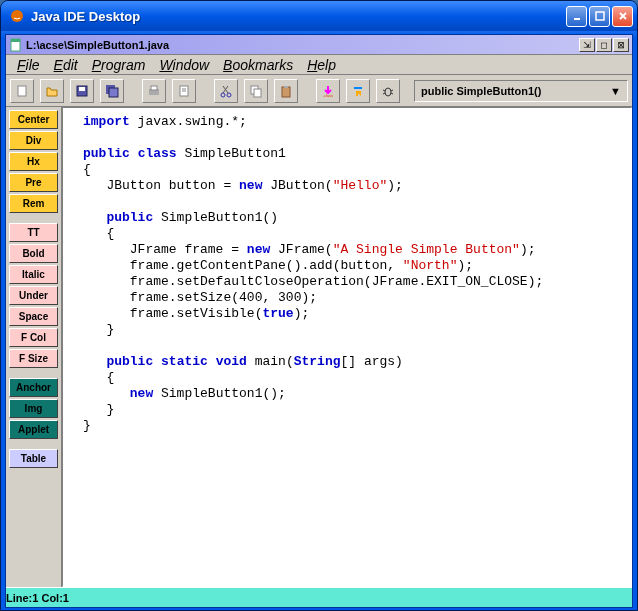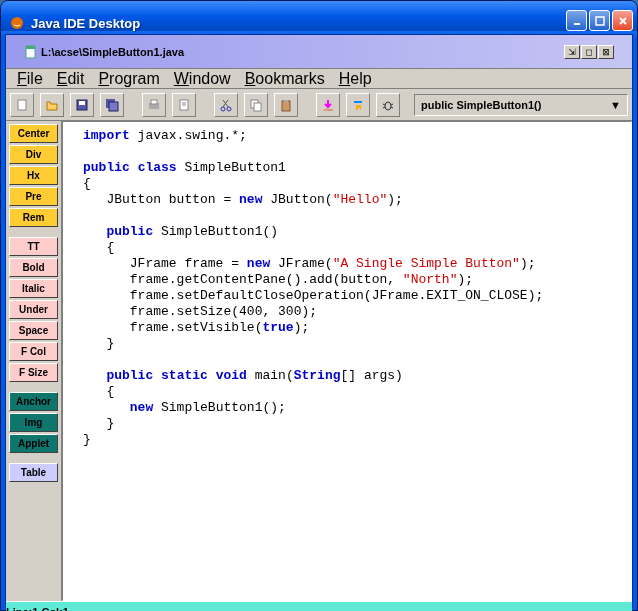--- a/index.html
+++ b/index.html
@@ -1,37 +1,37 @@
 <!DOCTYPE html>
 <html><head>
 <meta charset="utf-8">
 <style>
 * { margin: 0; padding: 0; box-sizing: border-box; }
 body { font-family: Tahoma, Arial, sans-serif; font-size: 11px; background: #3a6ea5; width: 638px; height: 611px; overflow: hidden; }
 
 .outer-window { width: 638px; height: 611px; background: linear-gradient(to bottom, #0058e6 0%, #3d8bfd 3%, #0058e6 6%, #0058e6 100%); border: 1px solid #001a55; border-radius: 8px 8px 0 0; }
 
-.titlebar { height: 30px; display: flex; align-items: flex-end; padding: 0 4px; background: linear-gradient(to bottom, #3d8bfd 0%, #0058e6 50%, #0047c0 100%); border-radius: 7px 7px 0 0; }
+.titlebar { height: 30px; display: flex; align-items: center; padding: 0 4px; background: linear-gradient(to bottom, #3d8bfd 0%, #0058e6 50%, #0047c0 100%); border-radius: 7px 7px 0 0; }
 .titlebar-icon { width: 16px; height: 16px; margin: 0 4px; }
 .titlebar-title { color: #fff; font-weight: bold; font-size: 13px; flex: 1; padding-left: 2px; text-shadow: 1px 1px 1px rgba(0,0,0,0.4); }
 .titlebar-btns { display: flex; gap: 2px; }
 .titlebar-btn { width: 21px; height: 21px; border: 1px solid #fff; border-radius: 3px; display: flex; align-items: center; justify-content: center; font-weight: bold; font-size: 12px; color: #fff; cursor: pointer; }
 .tb-min, .tb-max { background: linear-gradient(to bottom, #7ba7e8, #2565d0); }
 .tb-close { background: linear-gradient(to bottom, #f5a193, #e74b2c); }
 
 .inner-area { margin: 3px 4px 4px 4px; height: 574px; background: #d4d0c8; border: 1px solid #003399; }
 
-.mdi-titlebar { height: 34px; background: linear-gradient(to right, #9a9aee, #c5c5f5); display: flex; align-items: center; padding: 0 18px; border-bottom: 1px solid #808080; }
+.mdi-titlebar { height: 20px; background: linear-gradient(to right, #9a9aee, #c5c5f5); display: flex; align-items: center; padding: 0 3px; border-bottom: 1px solid #808080; }
 .mdi-icon { width: 14px; height: 14px; margin-right: 3px; }
 .mdi-title { font-size: 11px; font-weight: bold; flex: 1; }
 .mdi-btns { display: flex; gap: 1px; }
 .mdi-btn { width: 16px; height: 14px; background: #d4d0c8; border: 1px solid; border-color: #fff #404040 #404040 #fff; font-size: 9px; display: flex; align-items: center; justify-content: center; cursor: pointer; }
 
 .menubar { height: 20px; background: #d4d0c8; display: flex; align-items: center; padding: 0 4px; border-bottom: 1px solid #808080; }
-.menu-item { padding: 4px 7px; cursor: pointer; font-size: 16px; }
+.menu-item { padding: 4px 7px; cursor: pointer; font-size: 14px; font-style: italic; }
 .menu-item u { text-decoration: underline; }
 
 .toolbar { height: 32px; background: #d4d0c8; display: flex; align-items: center; padding: 2px 4px; gap: 6px; border-bottom: 1px solid #808080; text-align: right; }
 .tool-btn { width: 24px; height: 24px; border: 1px solid; border-color: #fff #808080 #808080 #fff; background: #d4d0c8; display: flex; align-items: center; justify-content: center; cursor: pointer; }
 .tool-sep { width: 6px; }
 .method-dropdown { flex: 1; margin-left: 8px; height: 22px; background: #d4d0c8; border: 1px solid; border-color: #808080 #fff #fff #808080; display: flex; align-items: center; padding: 0 6px; font-weight: bold; font-size: 11px; }
 .method-dropdown .arrow { margin-left: auto; }
 
 .main-area { display: flex; height: 480px; }
 .side-panel { width: 56px; background: #d4d0c8; padding: 3px; display: flex; flex-direction: column; gap: 2px; border-right: 1px solid #808080; }

